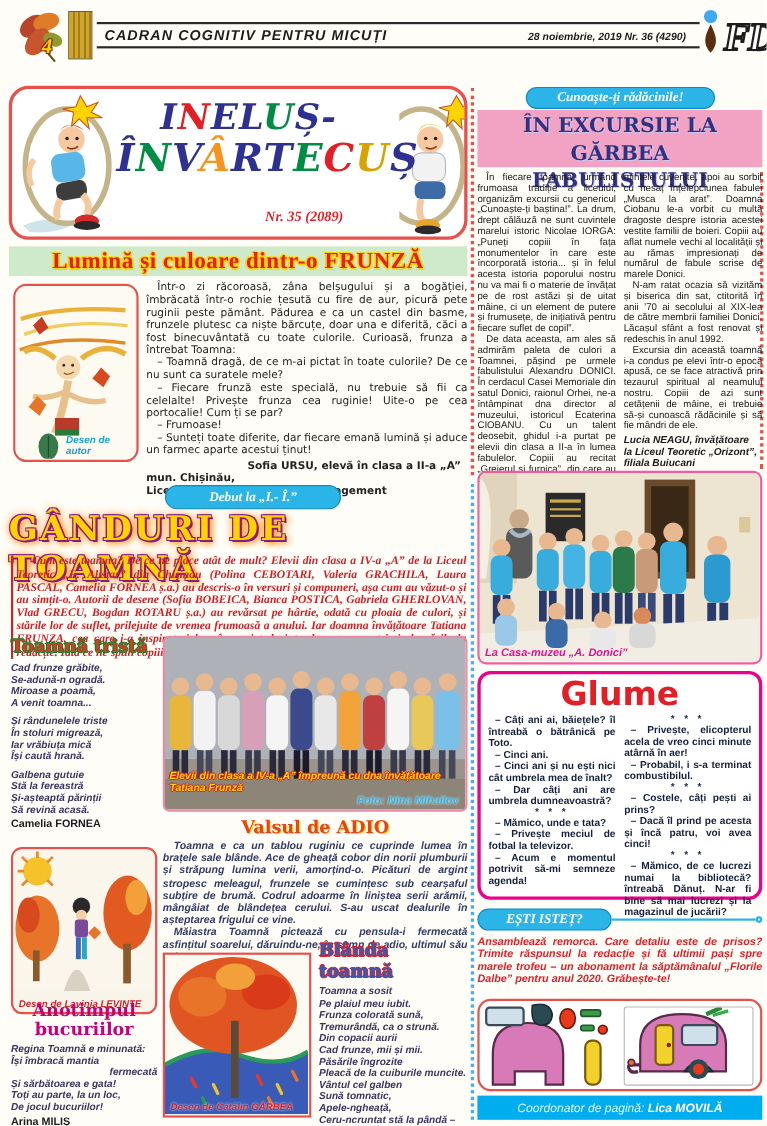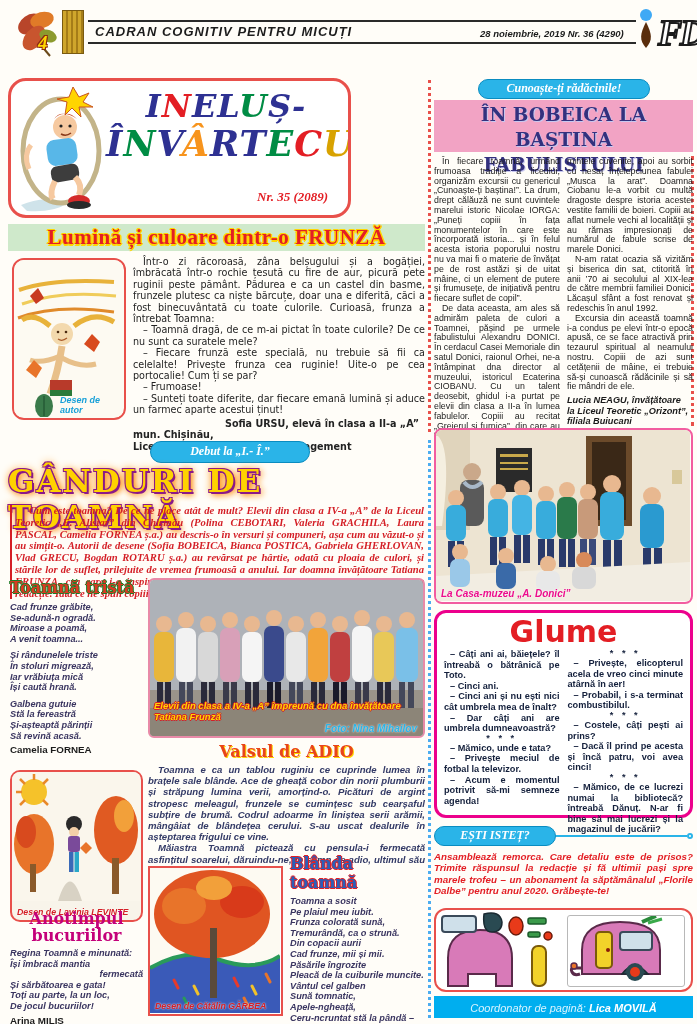--- a/index.html
+++ b/index.html
@@ -16,26 +16,26 @@
   .mast-date { position:absolute; left:480px; top:28px; font:italic 700 9.5px "Liberation Sans", sans-serif; color:#1c1c1c; }
   .fd-logo { position:absolute; left:658px; top:12px; font:italic 800 36px "Liberation Serif", serif; color:#ffffff; -webkit-text-stroke:2px #1c1c1c; text-shadow:0 0 1px #1c1c1c; letter-spacing:-2px; }
   .drop-icon { position:absolute; left:636px; top:8px; }
 
   
   .sep { position:absolute; width:0; }
   .sep.red { border-left:3px dotted #e8504b; }
   .sep.blue { border-left:3px dotted #4bacf0; }
 
   
-  .inelus-box { position:absolute; left:8px; top:78px; width:343px; height:140px; border:3px solid #e8504b; border-radius:18px; background:#fff; overflow:hidden; }
+  .inelus-box { position:absolute; left:8px; top:78px; width:417px; height:140px; border:3px solid #e8504b; border-radius:18px; background:#fff; overflow:hidden; }
   .inelus-title { position:absolute; left:95px; top:6px; width:240px; text-align:center; font:italic 800 32px "DejaVu Serif", serif; line-height:38px; letter-spacing:1px; }
   .inelus-title .t2 { font-size:35px; }
   .t1 span:nth-child(1){color:#2e3192}.t1 span:nth-child(2){color:#e31e24}.t1 span:nth-child(3){color:#2e3192}.t1 span:nth-child(4){color:#2e3192}.t1 span:nth-child(5){color:#008c44}.t1 span:nth-child(6){color:#2e3192}.t1 span:nth-child(7){color:#2e3192}
   .t2 span:nth-child(1){color:#2e3192}.t2 span:nth-child(2){color:#008c44}.t2 span:nth-child(3){color:#2e3192}.t2 span:nth-child(4){color:#f7941d}.t2 span:nth-child(5){color:#2e3192}.t2 span:nth-child(6){color:#2e3192}.t2 span:nth-child(7){color:#008c44}.t2 span:nth-child(8){color:#e31e24}.t2 span:nth-child(9){color:#d8a200}.t2 span:nth-child(10){color:#2e3192}
-  .inelus-issue { position:absolute; left:246px; top:108px; font:italic 800 13px "Liberation Serif", serif; color:#e31e24; }
+  .inelus-issue { position:absolute; left:230px; top:108px; font:italic 800 13px "Liberation Serif", serif; color:#e31e24; }
   .kid { position:absolute; top:4px; }
 
   
   .frunza-band { position:absolute; left:8px; top:224px; width:417px; height:27px; background:#cfe9cb; text-align:center; font:800 21px "Liberation Serif", serif; color:#e31e24; line-height:27px; letter-spacing:.5px; text-shadow:-1.5px 0 #ffd500,1.5px 0 #ffd500,0 -1.5px #ffd500,0 1.5px #ffd500,1px 1px 0 #ffd500,-1px -1px 0 #ffd500; }
   .fairy-box { position:absolute; left:12px; top:258px; width:114px; height:162px; border:2.5px solid #e8504b; border-radius:12px; background:#fdfaf2; overflow:hidden; }
   .fairy-cap { position:absolute; left:5px; bottom:3px; font:italic 800 9px "Liberation Sans", sans-serif; color:#18a0d8;margin-left:41px; }
   .frunza-text { position:absolute; left:133px; top:256px; width:292px; font:400 9.6px "DejaVu Sans", sans-serif; line-height:11.4px; color:#232323; text-align:justify; }
   .frunza-text p { text-indent:10px; }
   .frunza-author { text-align:right; font-weight:700; margin-top:2px; padding-right:6px; }
   .frunza-place { font-weight:700; text-indent:0; }
@@ -387,21 +387,21 @@
     <div class="poem-line">Pleacă de la cuiburile muncite.</div>
     <div class="poem-line">Vântul cel galben</div>
     <div class="poem-line">Sună tomnatic,</div>
     <div class="poem-line">Apele-ngheață,</div>
     <div class="poem-line">Ceru-ncruntat stă la pândă –</div>
 
   </div>
 
   <div class="badge radacini-badge">Cunoaște-ți rădăcinile!</div>
   <div class="excursie-title">
-    <div>ÎN BOBEICA LA BAȘTINA</div>
+    <div>ÎN EXCURSIE LA GĂRBEA</div>
     <div>FABULISTULUI</div>
   </div>
   <div class="excursie-cols">
     <div class="col">
       <p>În fiecare toamnă, urmând frumoasa tradiție a liceului, organizăm excursii cu genericul „Cunoaște-ți baștina!”. La drum, drept călăuză ne sunt cuvintele marelui istoric Nicolae IORGA: „Puneți copiii în fața monumentelor în care este încorporată istoria... și în felul acesta istoria poporului nostru nu va mai fi o materie de învățat pe de rost astăzi și de uitat mâine, ci un element de putere și frumusețe, de inițiativă pentru fiecare suflet de copil”.</p>
       <p>De data aceasta, am ales să admirăm paleta de culori a Toamnei, pășind pe urmele fabulistului Alexandru DONICI. În cerdacul Casei Memoriale din satul Donici, raionul Orhei, ne-a întâmpinat dna director al muzeului, istoricul Ecaterina CIOBANU. Cu un talent deosebit, ghidul i-a purtat pe elevii din clasa a II-a în lumea fabulelor. Copiii au recitat „Greierul și furnica”, din care au tras învăță-</p>
     </div>
     <div class="col">
       <p class="noindent">mintele cuvenite, apoi au sorbit cu nesaț înțelepciunea fabulei „Musca la arat”. Doamna Ciobanu le-a vorbit cu multă dragoste despre istoria acestei vestite familii de boieri. Copiii au aflat numele vechi al localității și au rămas impresionați de numărul de fabule scrise de marele Donici.</p>
       <p>N-am ratat ocazia să vizităm și biserica din sat, ctitorită în anii ’70 ai secolului al XIX-lea de către membrii familiei Donici. Lăcașul sfânt a fost renovat și redeschis în anul 1992.</p>

